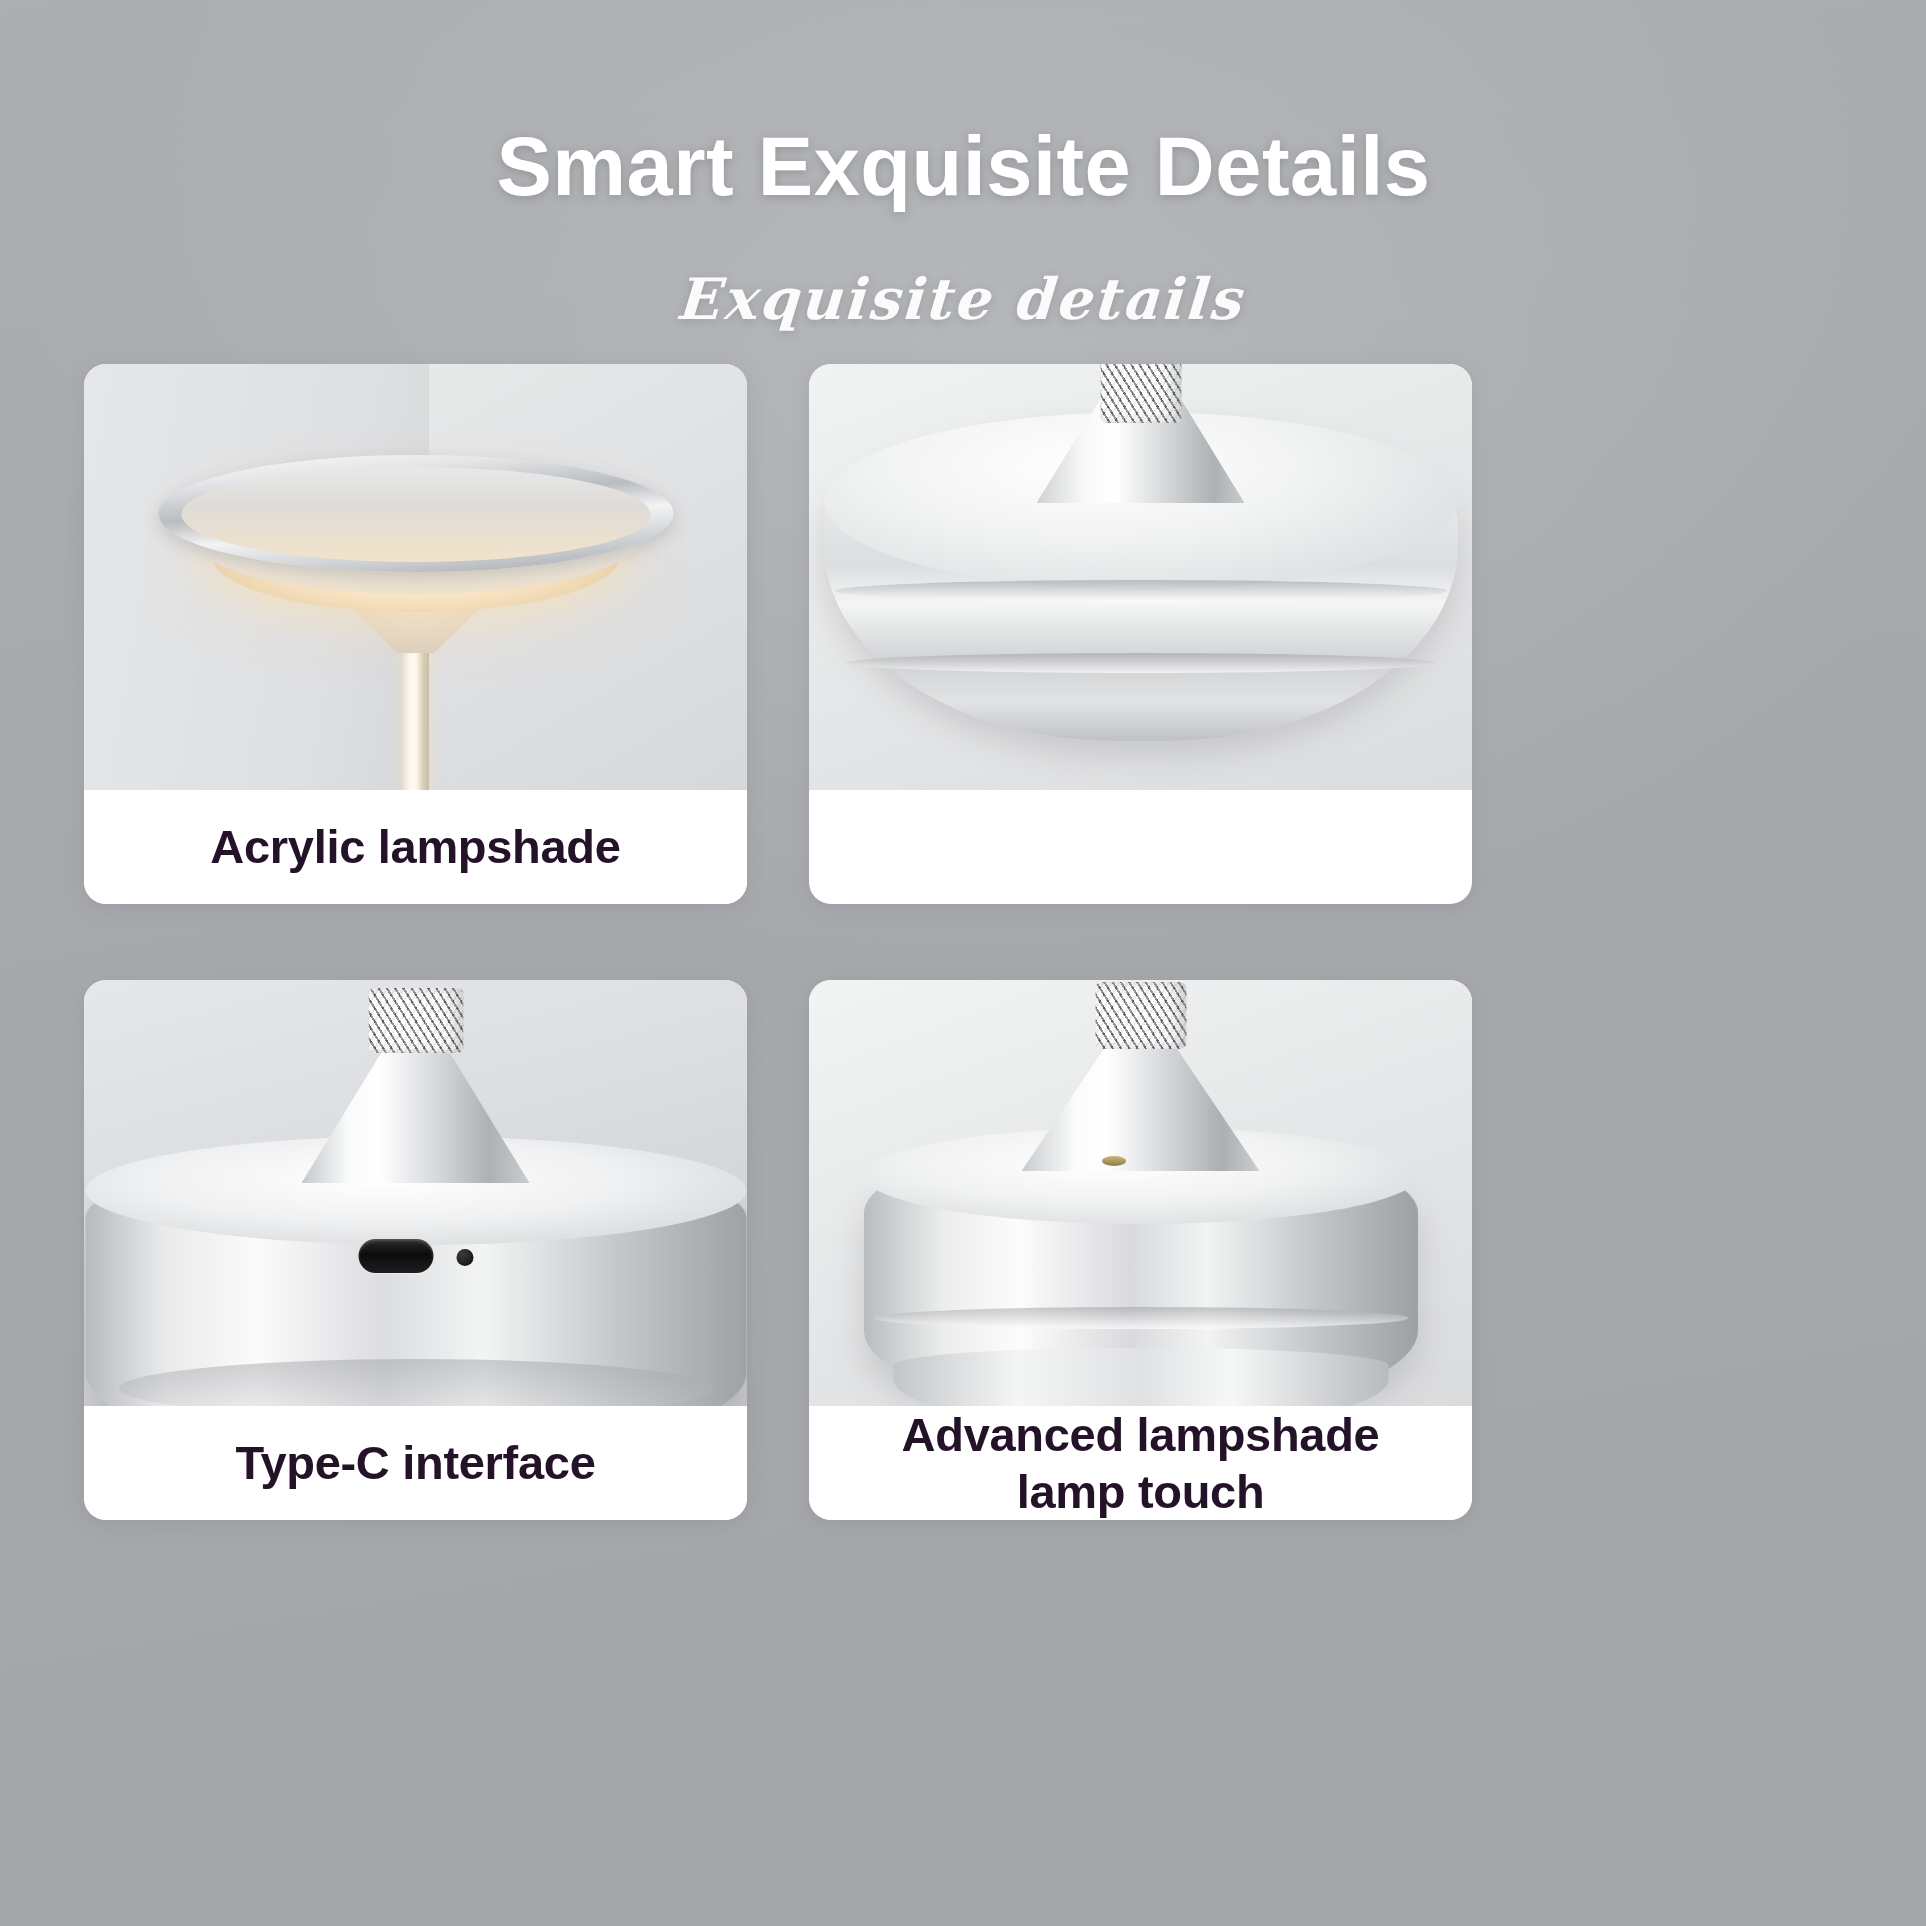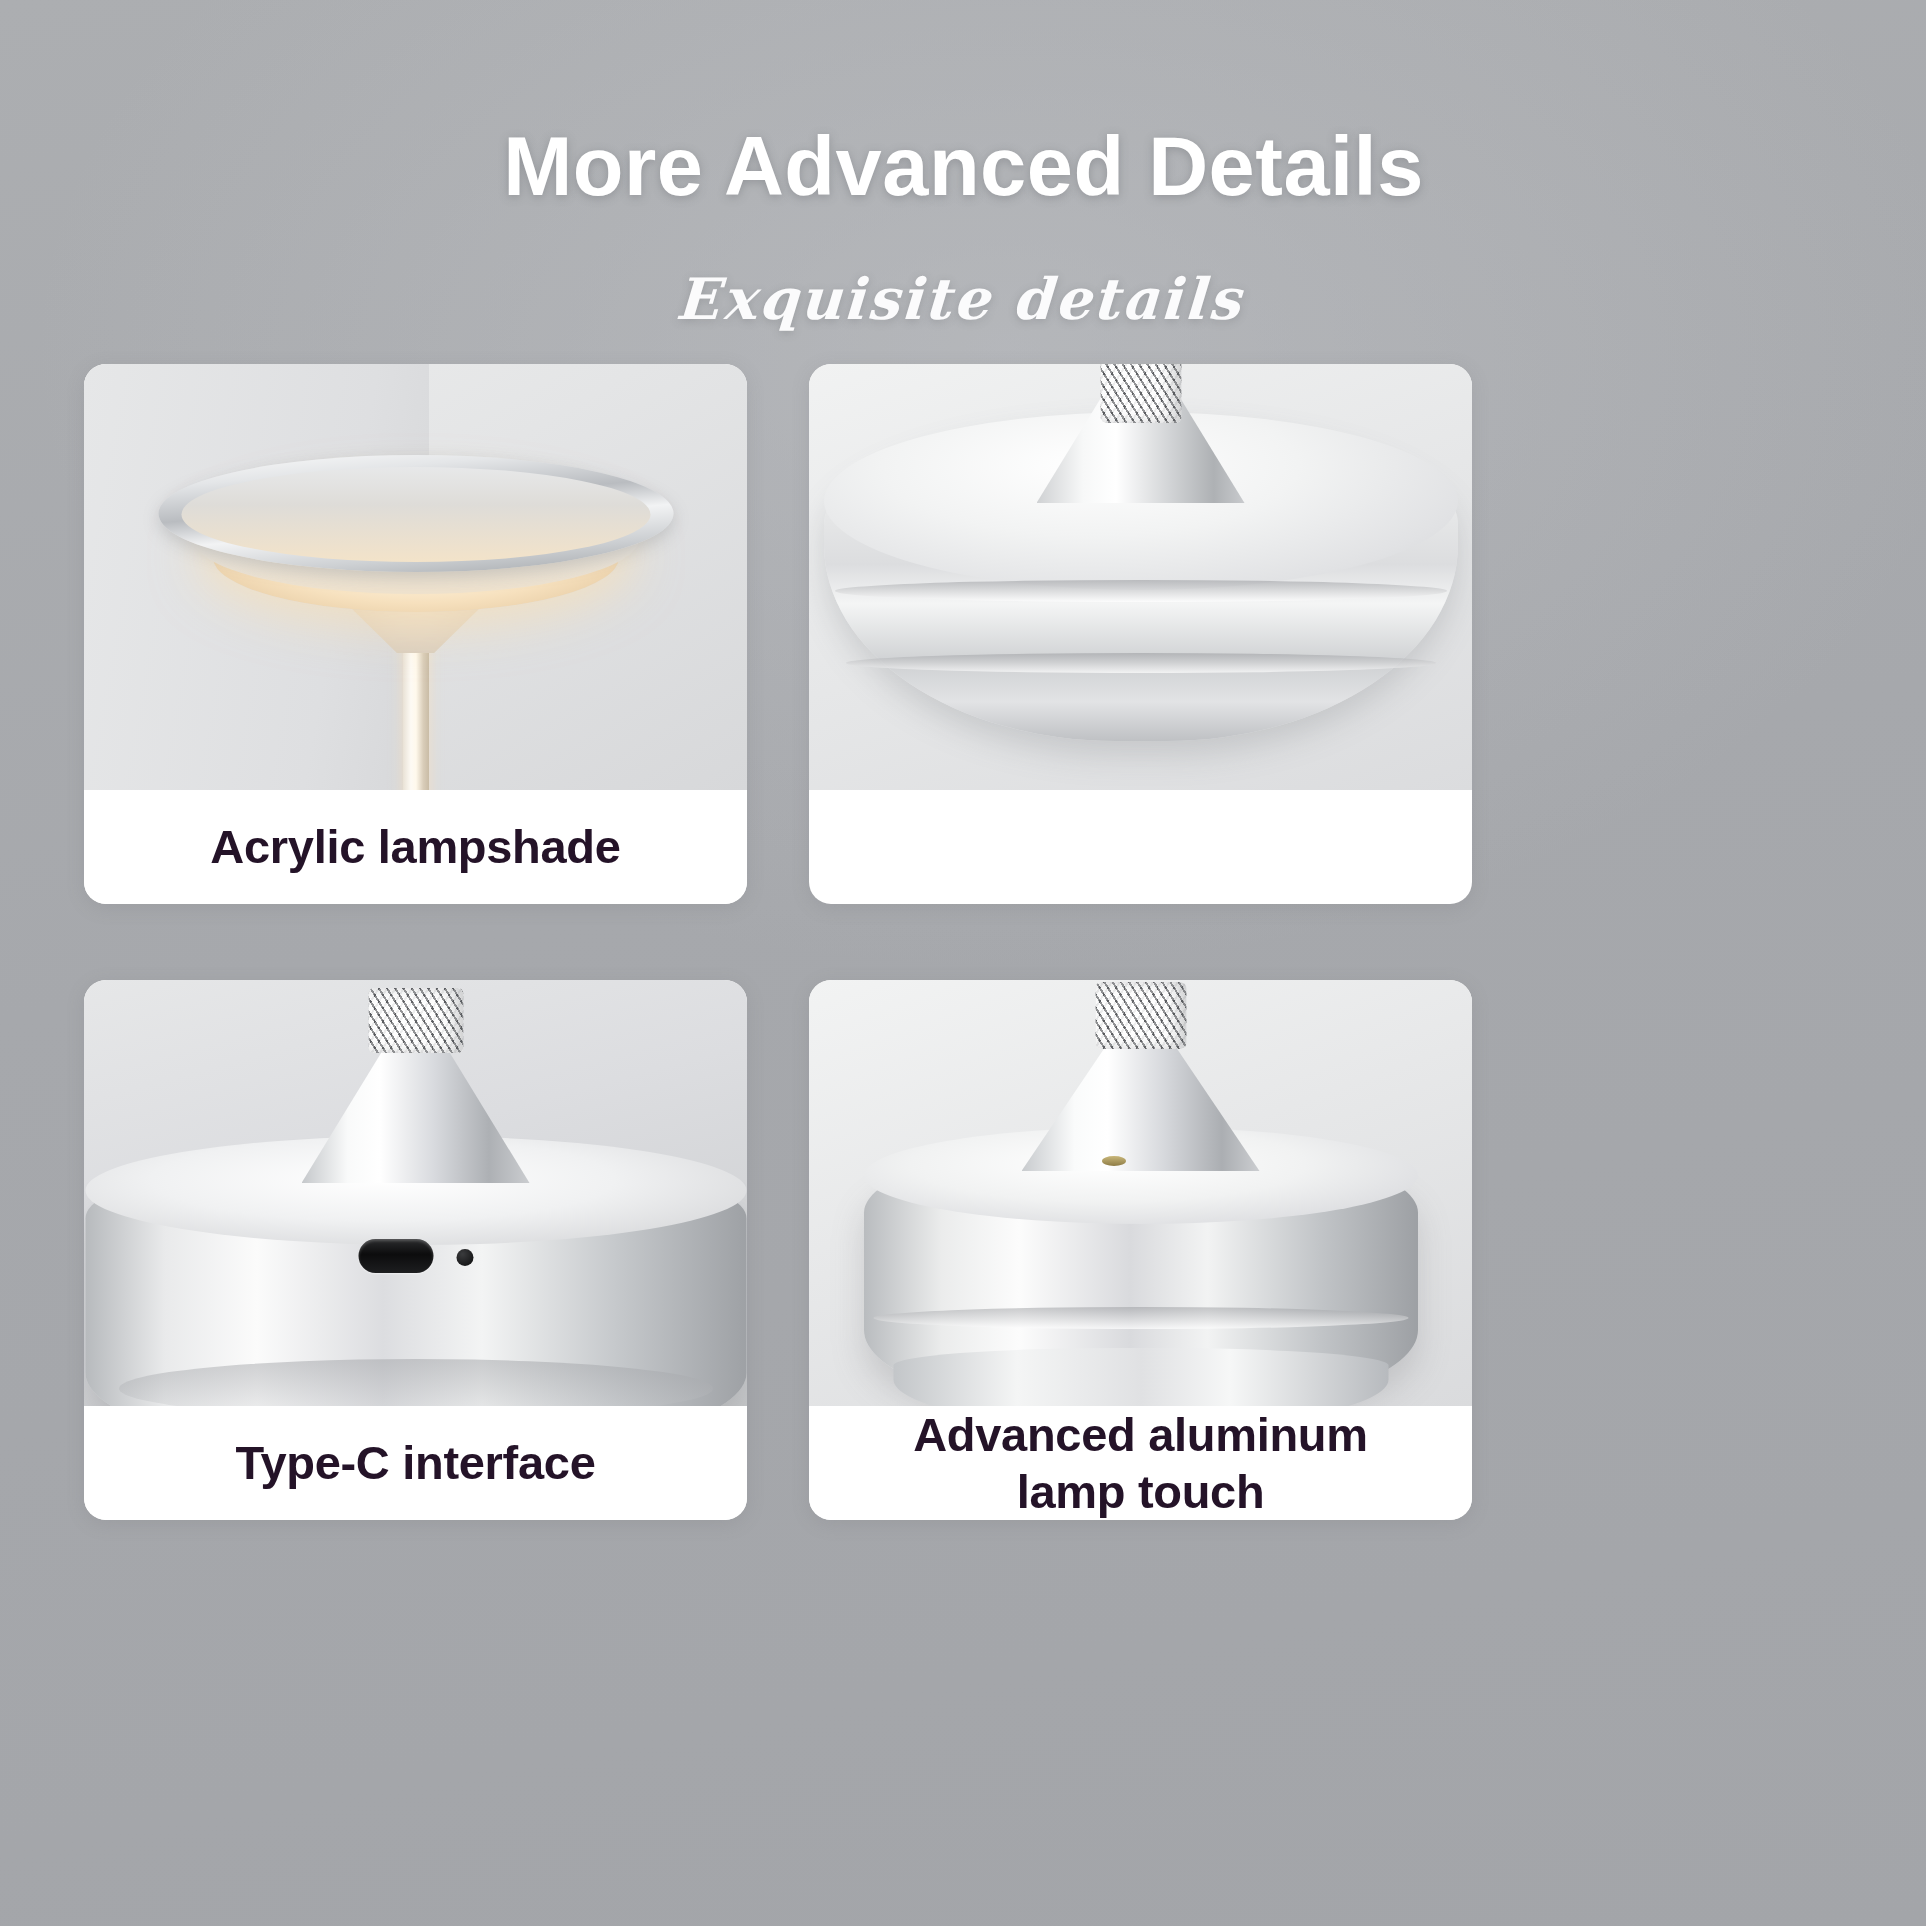--- a/index.html
+++ b/index.html
@@ -240,21 +240,21 @@
     width:24px; height:10px; border-radius:50%;
     background:linear-gradient(180deg,#c9b77a,#8e7c46);
   }
 </style>
 </head>
 <body>
 
 <div class="page">
 
   <div class="header">
-    <div class="title">More Advanced Details</div>
+    <div class="title">Smart Exquisite Details</div>
     <div class="subtitle">Exquisite details</div>
   </div>
 
   <div class="grid">
 
     <div class="card">
       <div class="photo p1">
         <div class="wallshade"></div>
         <div class="stem"></div>
         <div class="cone"></div>
@@ -299,21 +299,21 @@
         <div class="body"></div>
         <div class="bodyTop"></div>
         <div class="ring"></div>
         <div class="base"></div>
         <div class="cone4"></div>
         <div class="knurl"></div>
         <div class="screw"></div>
       </div>
       <div class="caption">
         <span>
-          <span>Advanced aluminum</span><br>
+          <span>Advanced lampshade</span><br>
           <span>lamp touch</span>
         </span>
       </div>
     </div>
 
   </div>
 </div>
 
 
 </body></html>

